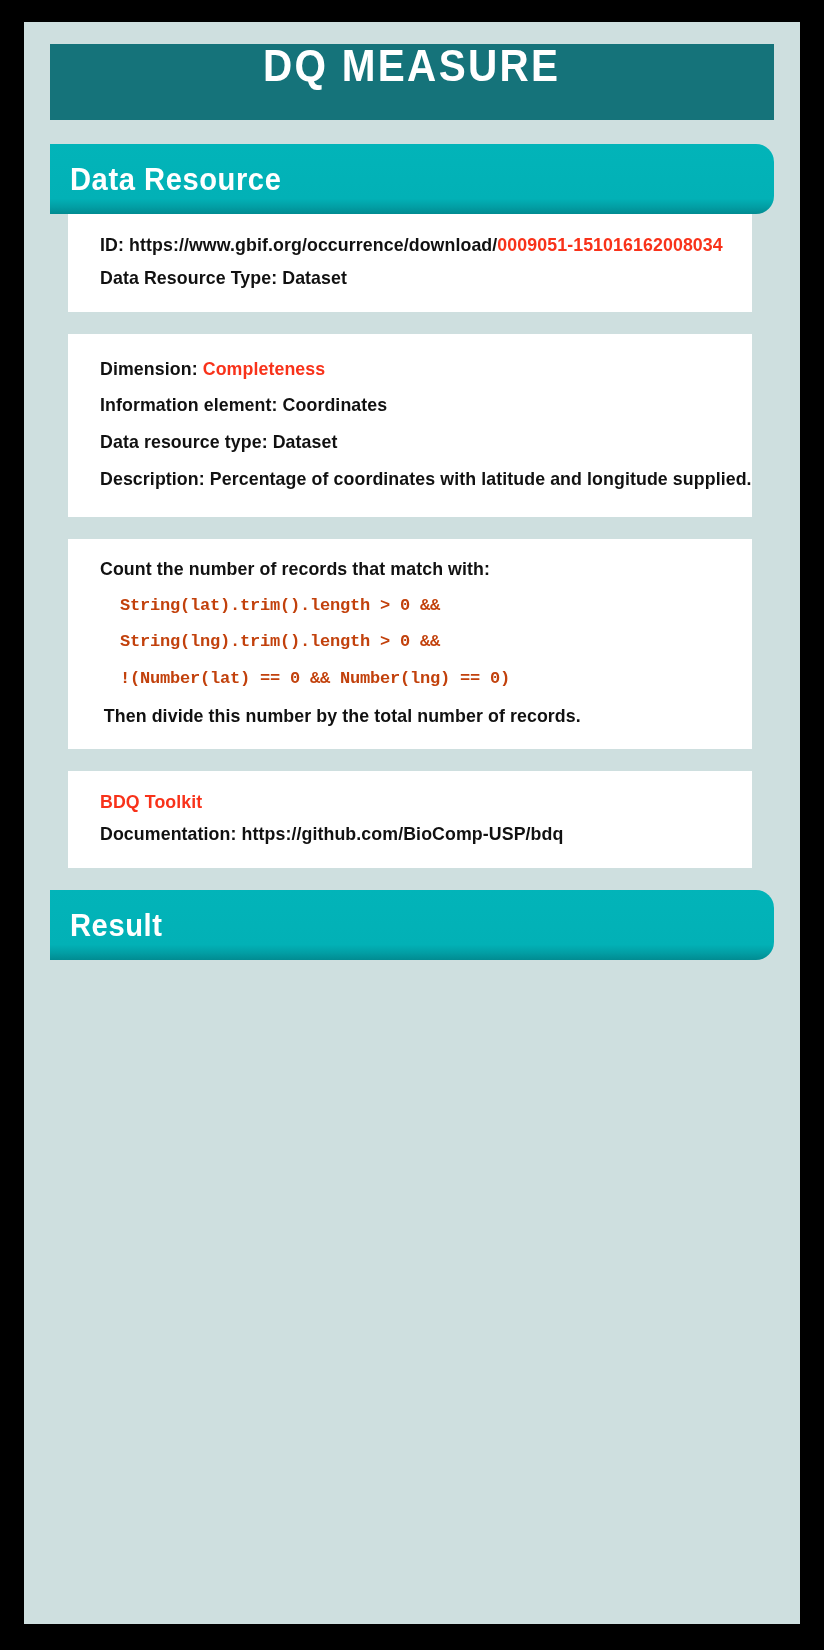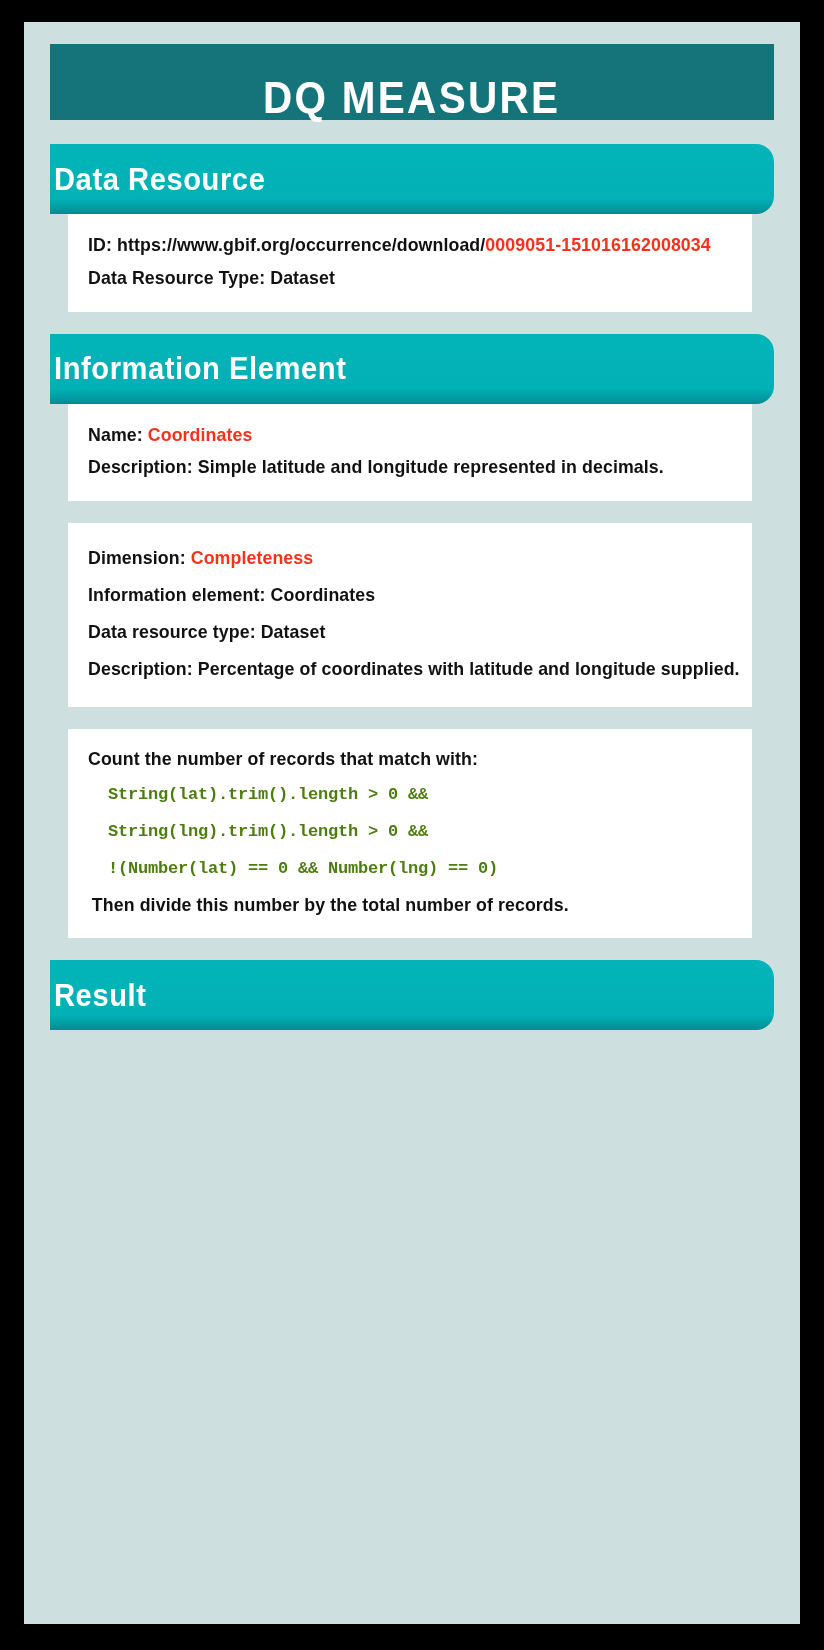--- a/index.html
+++ b/index.html
@@ -34,21 +34,21 @@
     padding: 22px 26px 26px 26px;
     overflow: hidden;
   }
 
   
   .title-banner {
     box-sizing: border-box;
     background: #15737a;
     height: 76px;
     display: flex;
-    align-items: flex-end;
+    align-items: flex-start;
     justify-content: center;
     margin: 0 0 24px 0;
   }
   .title-banner .title-text {
     color: #ffffff;
     font-family: "Liberation Sans Narrow", "Liberation Sans", sans-serif;
     font-size: 44px;
     font-weight: bold;
     letter-spacing: 2.5px;
     text-transform: uppercase;
@@ -66,39 +66,39 @@
 
   .sec-header {
     box-sizing: border-box;
     position: relative;
     background: linear-gradient(180deg, #02b4b9 0%, #02b1b6 78%, #029ea4 90%, #018b91 100%);
     border-radius: 0 18px 18px 0;
     height: 70px;
     width: 100%;
     display: flex;
     align-items: center;
-    padding-left: 4px;
+    padding-left: 20px;
     z-index: 2;
   }
   .sec-header .sec-title {
     color: #ffffff;
     font-family: "Liberation Sans Narrow", "Liberation Sans", sans-serif;
     font-size: 31px;
     font-weight: bold;
     letter-spacing: 0.6px;
     transform: scaleX(0.94);
     transform-origin: left center;
     line-height: 1;
   }
 
   .sec-body {
     box-sizing: border-box;
     background: #ffffff;
     margin: 0 22px 0 18px;
-    padding: 12px 16px 14px 20px;
+    padding: 12px 16px 14px 32px;
     position: relative;
     z-index: 1;
   }
 
   
   .line {
     font-family: "Liberation Sans Narrow", "Liberation Sans", sans-serif;
     font-size: 18.5px;
     color: #111111;
     font-weight: bold;
@@ -110,21 +110,21 @@
     white-space: nowrap;
   }
   .accent { color: #f8321a; }
 
   
   .code-block { margin: 14px 0 12px 0; }
   .code-line {
     font-family: "Liberation Mono", "DejaVu Sans Mono", monospace;
     font-size: 17px;
     font-weight: bold;
-    color: #4d7c0f;
+    color: #c2410c;
     line-height: 1.1;
     margin: 0 0 18px 0;
     padding-left: 20px;
     letter-spacing: -0.2px;
     white-space: pre;
   }
   .code-line:last-child { margin-bottom: 13px; }
 
   .post-code {
     padding-left: 4px;
@@ -156,29 +156,20 @@
     <div class="section">
       <div class="sec-header">
         <span class="sec-title">Data Resource</span>
       </div>
       <div class="sec-body tight">
         <div class="line"><span>ID: </span><span>https://www.gbif.org/occurrence/download/</span><span class="accent">0009051-151016162008034</span></div>
         <div class="line">Data Resource Type: Dataset</div>
       </div>
     </div>
 
-    <div class="section">
-      <div class="sec-header">
-        <span class="sec-title">Information Element</span>
-      </div>
-      <div class="sec-body tight">
-        <div class="line"><span>Name: </span><span class="accent">Coordinates</span></div>
-        <div class="line">Description: Simple latitude and longitude represented in decimals.</div>
-      </div>
-    </div>
 
     <div class="section">
       <div class="sec-body loose">
         <div class="line"><span>Dimension: </span><span class="accent">Completeness</span></div>
         <div class="line">Information element: Coordinates</div>
         <div class="line">Data resource type: Dataset</div>
         <div class="line">Description: Percentage of coordinates with latitude and longitude supplied.</div>
       </div>
     </div>
 
@@ -188,20 +179,24 @@
         <div class="code-block">
           <div class="code-line">String(lat).trim().length &gt; 0 &amp;&amp;</div>
           <div class="code-line">String(lng).trim().length &gt; 0 &amp;&amp;</div>
           <div class="code-line">!(Number(lat) == 0 &amp;&amp; Number(lng) == 0)</div>
         </div>
         <div class="line post-code"> Then divide this number by the total number of records.</div>
       </div>
     </div>
 
     <div class="section">
+      <div class="sec-body tight">
+        <div class="line accent">BDQ Toolkit</div>
+        <div class="line">Documentation: https://github.com/BioComp-USP/bdq</div>
+      </div>
     </div>
 
     <div class="section">
       <div class="sec-header">
         <span class="sec-title">Result</span>
       </div>
     </div>
 
   </div>
 </div>

